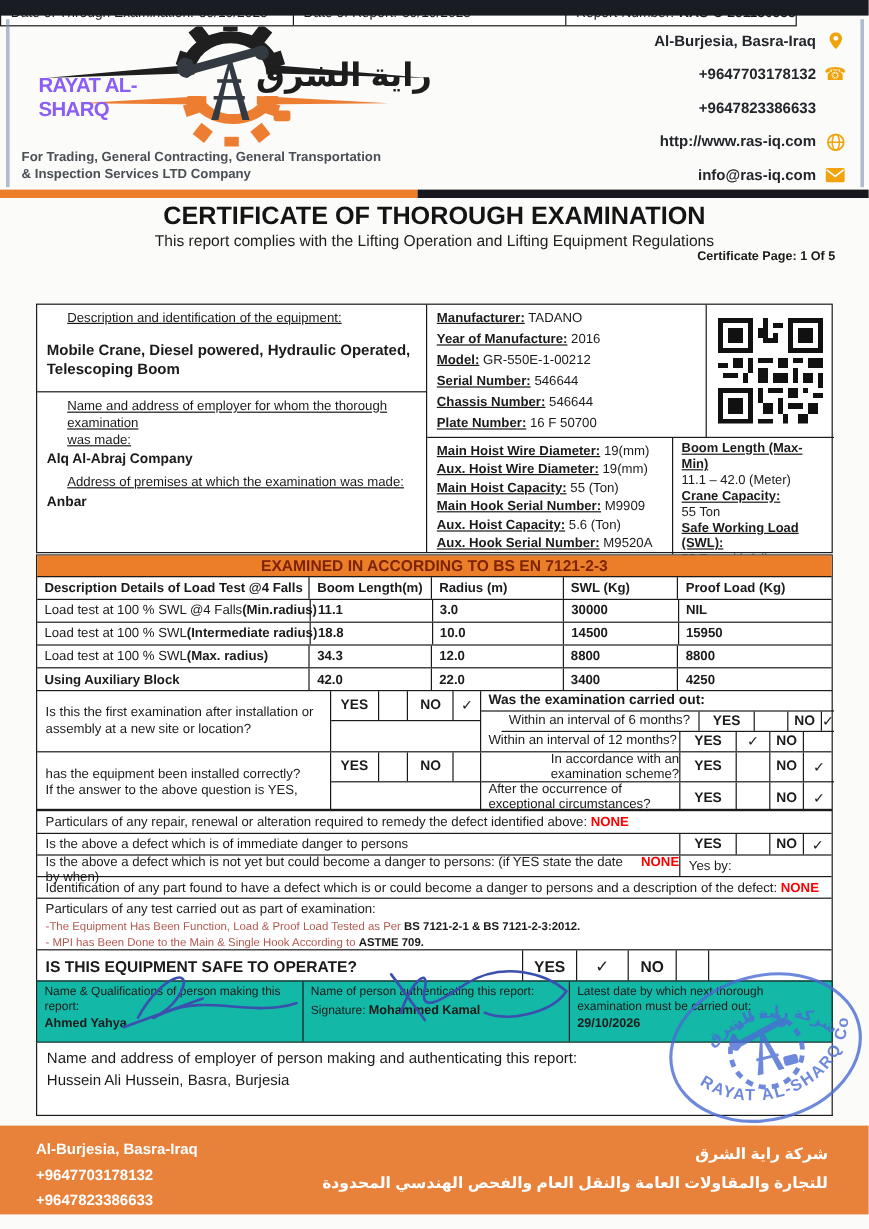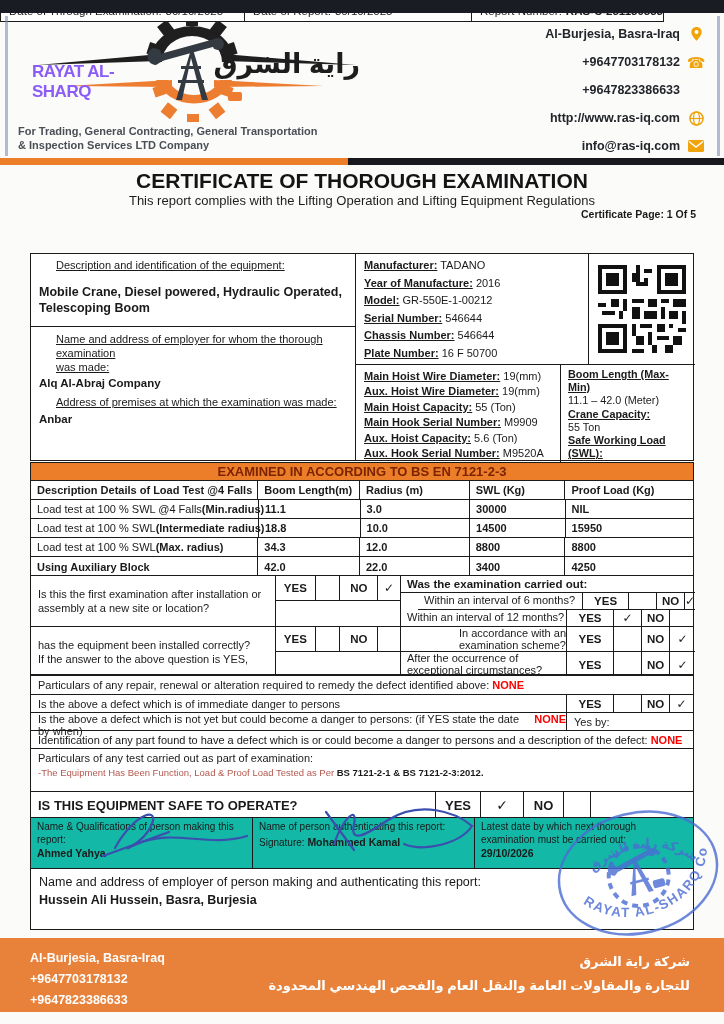--- a/index.html
+++ b/index.html
@@ -92,21 +92,21 @@
   .test-sub .std{color:#1a1a1a;font-weight:bold;}
   .safe-label{width:405px;padding-left:7px;font-size:13px;font-weight:bold;}
   .safe-cell{display:flex;align-items:center;justify-content:center;height:100%;}
 
   
   .sig{left:30px;top:817px;width:664px;height:52px;border:1.8px solid #1b1b1b;display:flex;background:#14b8a6;}
   .sig-col{padding:3px 6px;font-size:10px;line-height:12.5px;}
   .sig-name{font-weight:bold;font-size:10.5px;margin-top:1px;}
   .employer-row{left:30px;top:869px;width:664px;height:61px;border:1.8px solid #1b1b1b;border-top:none;padding:5px 8px;background:#fff;}
   .employer-row .l1{font-size:12.5px;line-height:17px;}
-  .employer-row .l2{font-size:12.5px;font-weight:bold;line-height:18px;}
+  .employer-row .l2{font-size:12.5px;font-weight:normal;line-height:18px;}
 
   
   .footer{left:0;top:938px;width:724px;height:74px;background:#e8823b;color:#fff;}
   .footer-left{left:30px;top:10px;font-size:12.5px;font-weight:bold;line-height:21px;}
   .footer-right{right:34px;top:12px;text-align:right;font-size:13px;font-weight:bold;line-height:24px;direction:rtl;}
 
   svg{display:block;}
 </style>
 </head>
 <body>
@@ -462,20 +462,21 @@
     </div>
     <div class="lw-pad" style="flex:1;">Yes by:</div>
   </div>
   <div class="lw-row bb lw-pad" style="height:18px;">
     <span>Identification of any part found to have a defect which is or could become a danger to persons and a description of the defect:</span>
     <span class="red">NONE</span>
   </div>
   <div class="bb tests" style="height:43px;">
     <div>Particulars of any test carried out as part of examination:</div>
     <div class="test-sub"><span>-The Equipment Has Been Function, Load &amp; Proof Load Tested as Per </span><span class="std">BS 7121-2-1 &amp; BS 7121-2-3:2012.</span></div>
+    <div class="test-sub"><span>- MPI has Been Done to the Main &amp; Single Hook According to </span><span class="std">ASTME 709.</span></div>
   </div>
   <div class="lw-row" style="height:26px;">
     <div class="safe-label br" style="height:100%;display:flex;align-items:center;">IS THIS EQUIPMENT SAFE TO OPERATE?</div>
     <div class="safe-cell br b" style="width:45px;font-size:13px;">YES</div>
     <div class="safe-cell br chk" style="width:43px;font-size:14px;">✓</div>
     <div class="safe-cell br b" style="width:40px;font-size:13px;">NO</div>
     <div class="safe-cell br chk" style="width:27px;"></div>
     <div class="safe-cell" style="flex:1;"></div>
   </div>
 </div>

